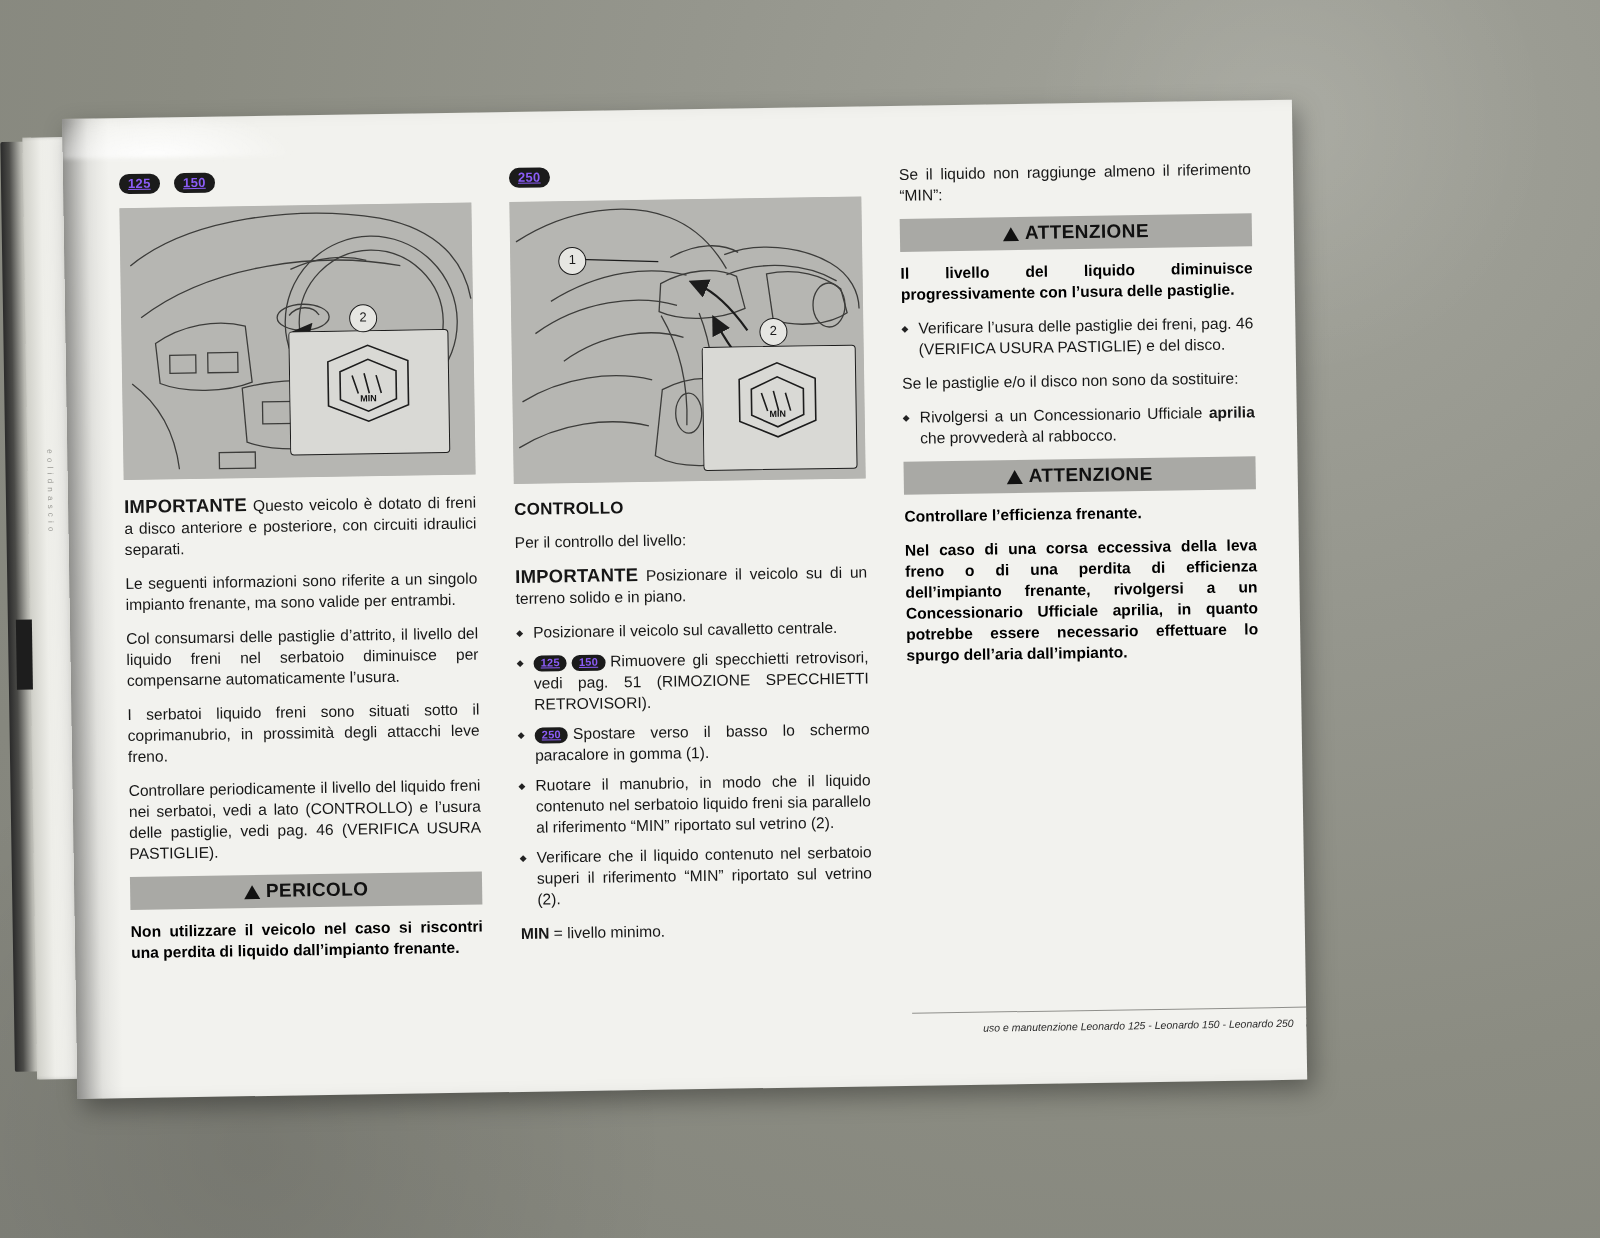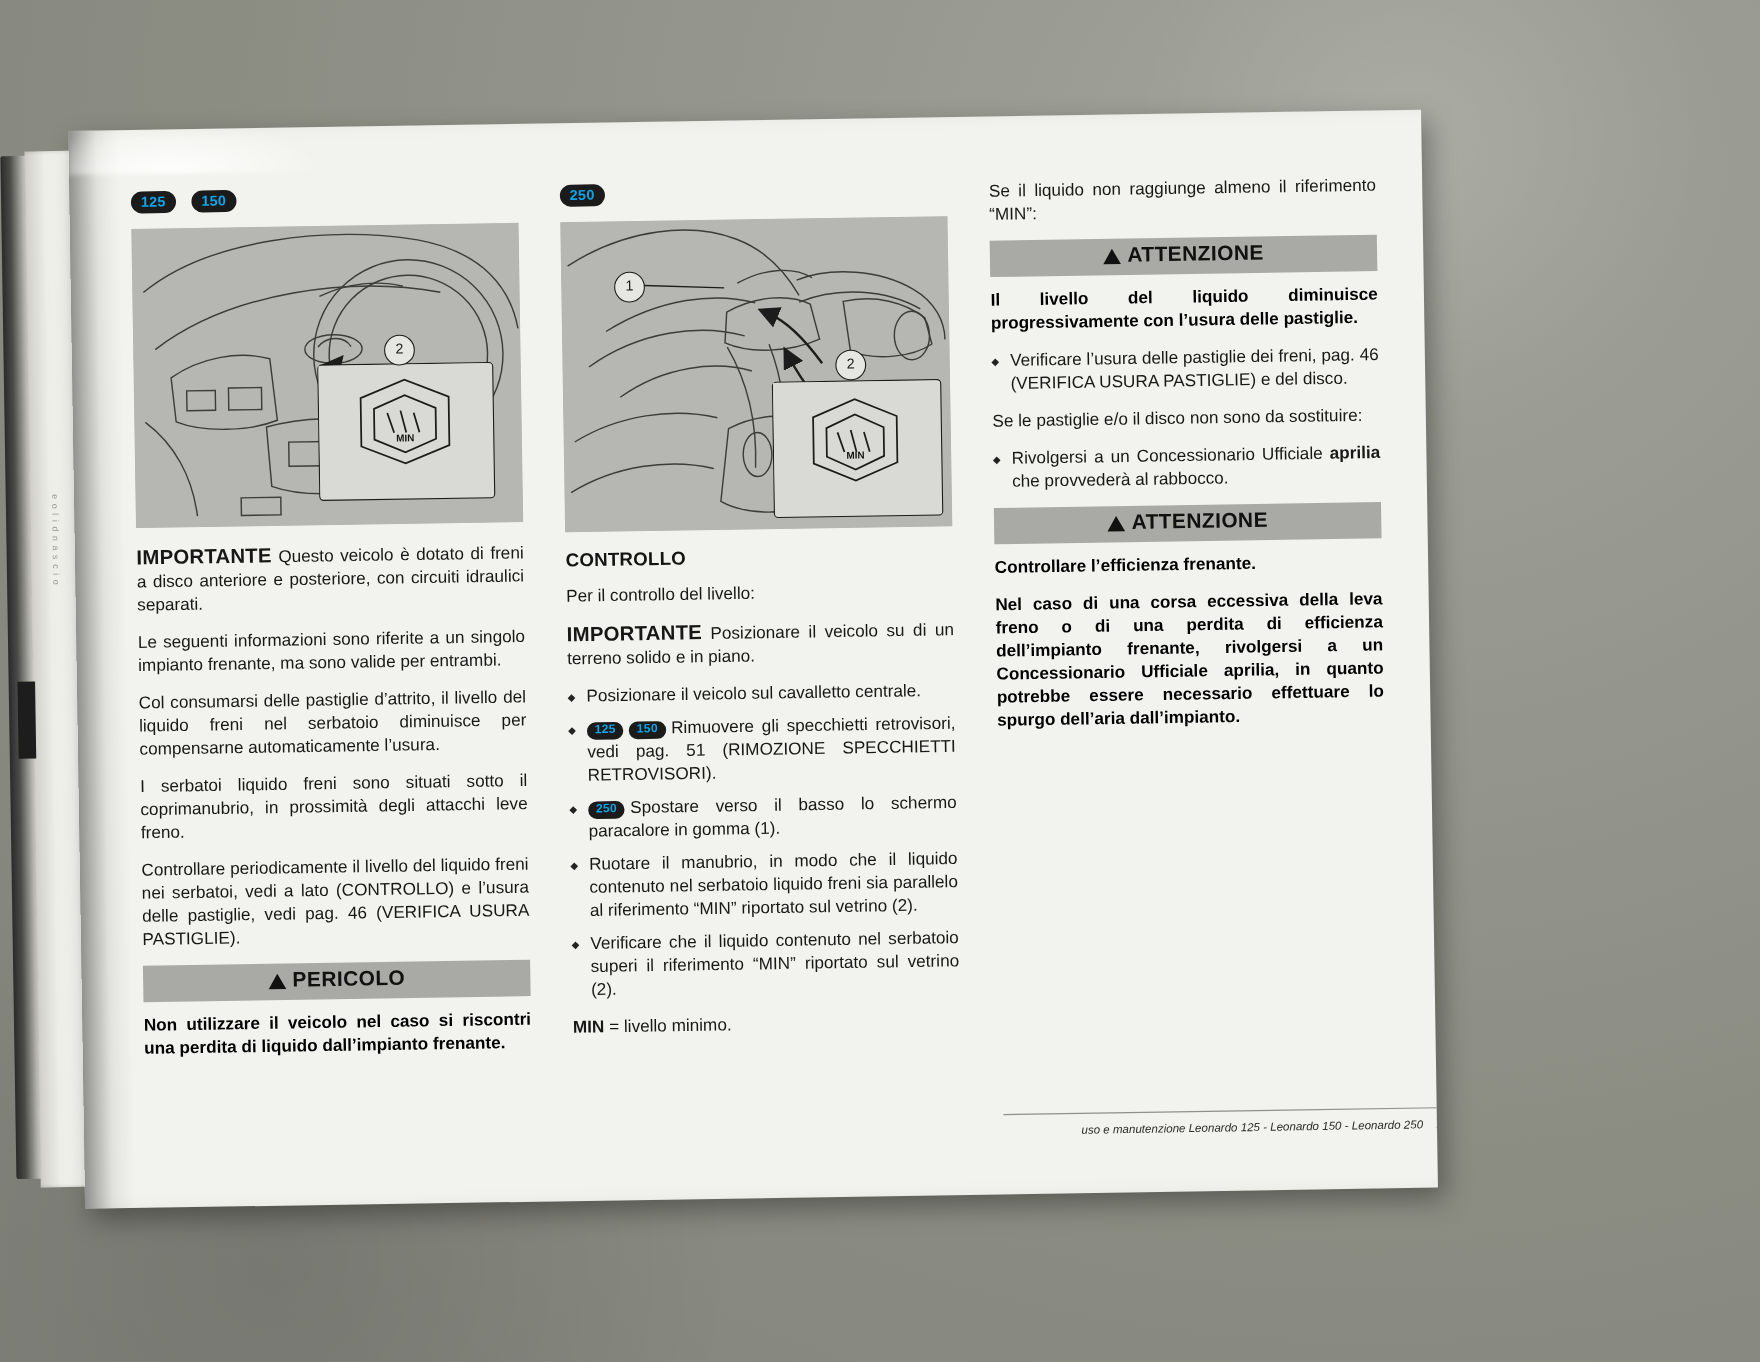--- a/index.html
+++ b/index.html
@@ -104,28 +104,29 @@
   }
   .col-1 { left: 0; }
   .col-2 { left: 390px; }
   .col-3 { left: 780px; }
 
   
   .badge-row { height: 28px; margin-bottom: 6px; }
   .badge {
     display: inline-block;
     background: #1b1b1b;
-    color: #0ea5e9;
+    color: #8b5cf6;
     border-radius: 10px;
     font-size: 13px;
     font-weight: bold;
     padding: 3px 9px 4px 9px;
     letter-spacing: .3px;
     margin-right: 10px;
     line-height: 1;
+    text-decoration: underline;
   }
   .badge.inline {
     font-size: 11px;
     padding: 2px 7px 3px 7px;
     margin-right: 5px;
     vertical-align: 1px;
   }
 
   
   .figure {

